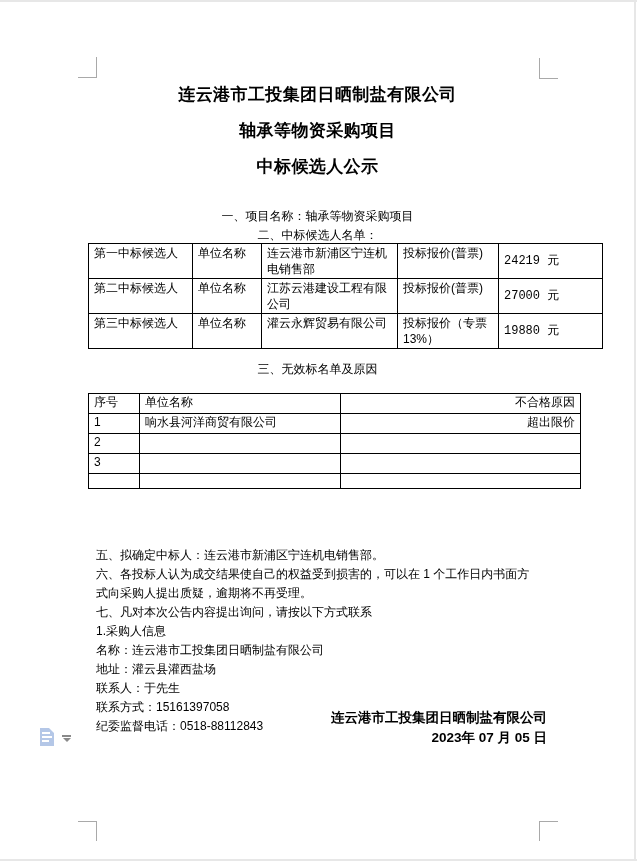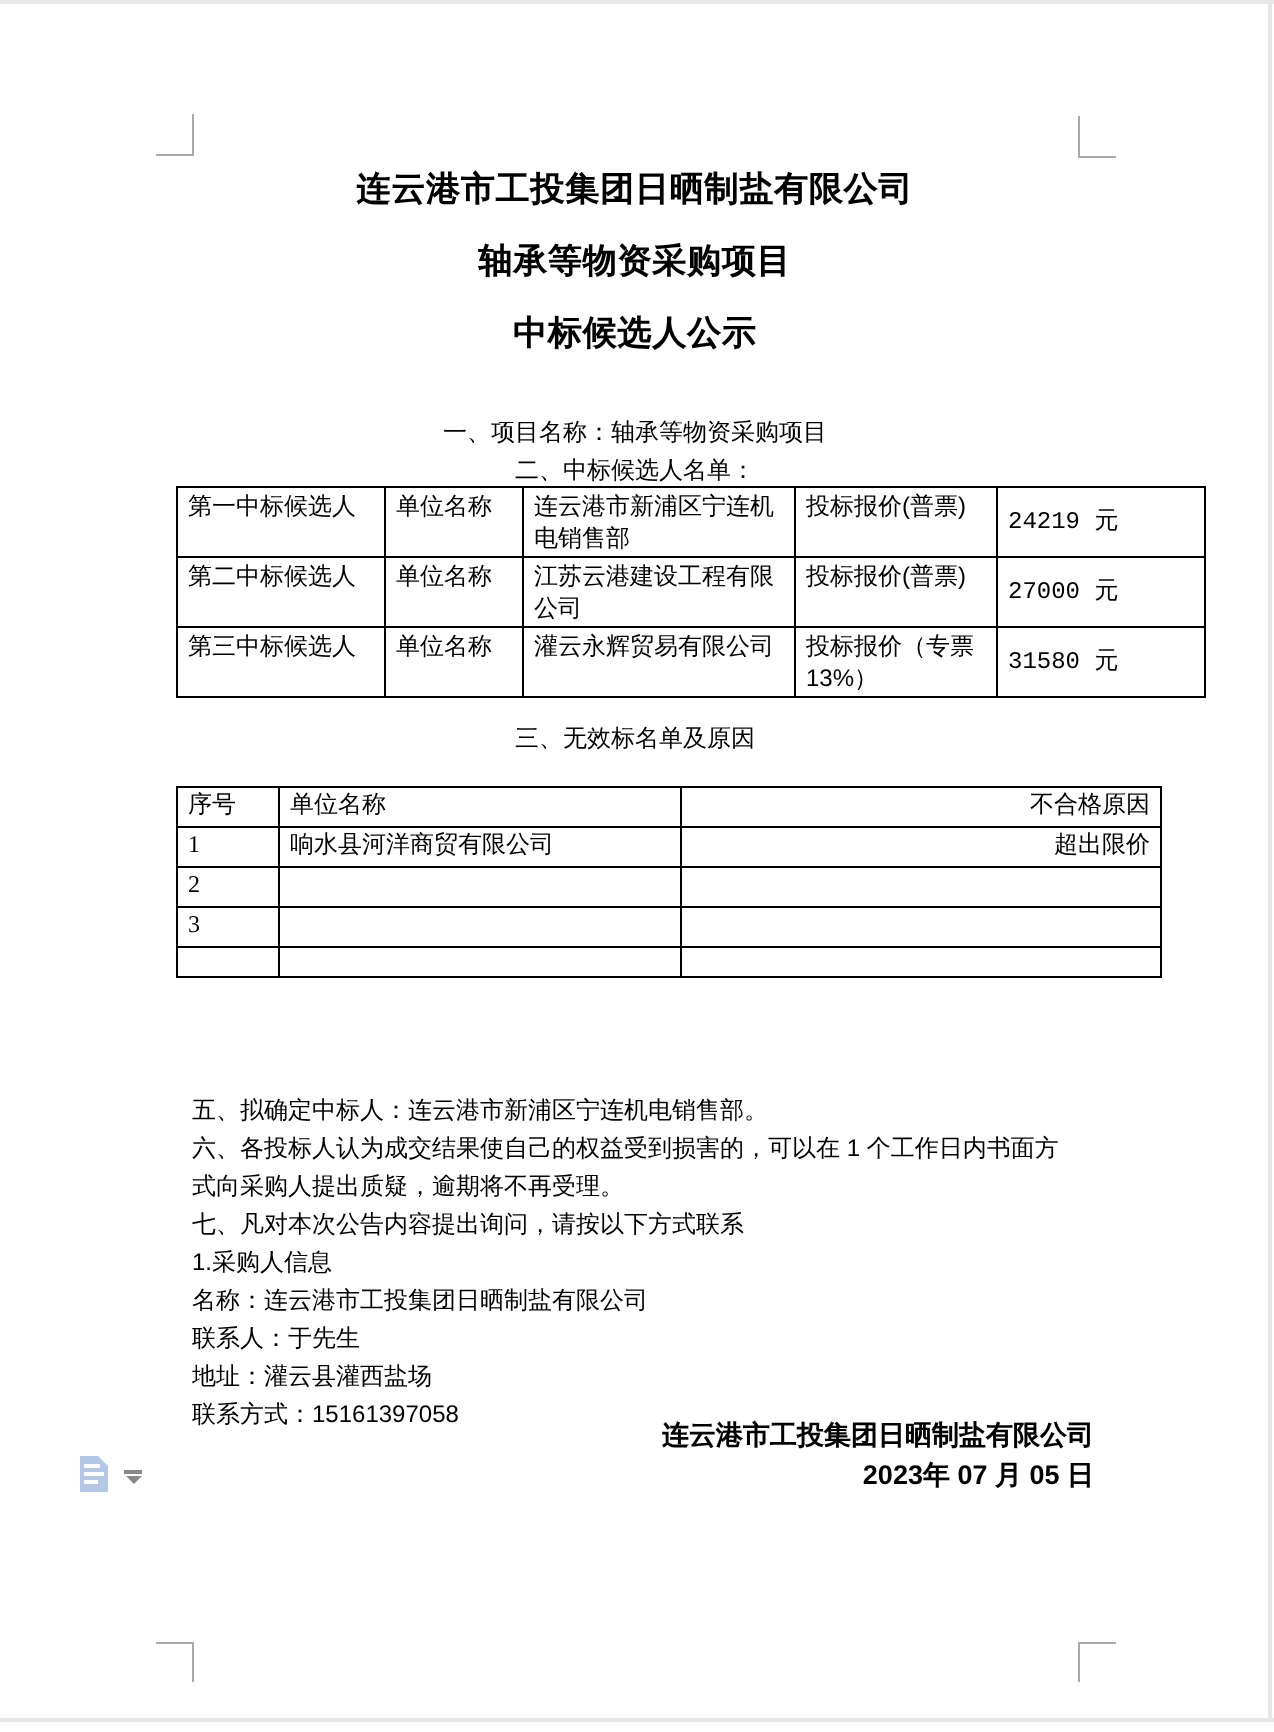--- a/index.html
+++ b/index.html
@@ -26,21 +26,21 @@
   td{border:1px solid #000;padding:1px 5px;vertical-align:top;line-height:16px;overflow:hidden;}
   .tbl-candidates{top:243px;width:459px;}
   .tbl-candidates td{height:32px;}
   .tbl-candidates .c1{width:93px;}
   .tbl-candidates .c2{width:58px;}
   .tbl-candidates .c3{width:125px;}
   .tbl-candidates .c4{width:90px;}
   .tbl-candidates .c5{width:93px;vertical-align:middle;font-family:Liberation Mono, monospace;}
   .tbl-invalid{top:393px;width:459px;}
   .tbl-invalid td{height:17px;line-height:15px;}
-  .tbl-invalid .i1{width:40px;font-family:Liberation Serif, serif;}
+  .tbl-invalid .i1{width:40px;}
   .tbl-invalid .i2{width:190px;}
   .tbl-invalid .i3{width:229px;text-align:right;}
   .tbl-invalid tr.short td{height:12px;}
   
   .footer{position:absolute;left:96px;top:708px;width:451px;text-align:right;
           font-size:13.5px;font-weight:bold;line-height:20px;}
   .footer p{margin:0;}
   
   .paste-btn{position:absolute;left:38px;top:726px;width:34px;height:24px;cursor:pointer;}
   .clipboard{position:absolute;left:2px;top:2px;width:14px;height:18px;background:#b4c7e7;}
@@ -95,21 +95,21 @@
     <td class="c2">单位名称</td>
     <td class="c3">江苏云港建设工程有限公司</td>
     <td class="c4">投标报价(普票)</td>
     <td class="c5">27000 元</td>
   </tr>
   <tr>
     <td class="c1">第三中标候选人</td>
     <td class="c2">单位名称</td>
     <td class="c3">灌云永辉贸易有限公司</td>
     <td class="c4">投标报价（专票 13%）</td>
-    <td class="c5">31580 元</td>
+    <td class="c5">19880 元</td>
   </tr>
 </tbody>
   </table>
 
 <p class="para" style="top:360px;">三、无效标名单及原因</p>
 
 <table class="tbl-invalid">
   <tbody>
       <tr>
     <td class="i1">序号</td>
@@ -138,23 +138,24 @@
   </tr>
 </tbody>
   </table>
 
 <div class="para-block">
   <p>五、拟确定中标人：连云港市新浦区宁连机电销售部。</p>
   <p>六、各投标人认为成交结果使自己的权益受到损害的，可以在 1 个工作日内书面方式向采购人提出质疑，逾期将不再受理。</p>
   <p>七、凡对本次公告内容提出询问，请按以下方式联系</p>
   <p>1.采购人信息</p>
   <p>名称：连云港市工投集团日晒制盐有限公司</p>
+  <p>地址：灌云县灌西盐场</p>
   <p>联系人：于先生</p>
-  <p>地址：灌云县灌西盐场</p>
   <p>联系方式：15161397058</p>
+  <p>纪委监督电话：0518-88112843</p>
 </div>
 
 <div class="footer">
   <p>连云港市工投集团日晒制盐有限公司</p>
   <p>2023年 07 月 05 日</p>
 </div>
 
 <div class="paste-btn">
   <div class="clipboard">
     <div class="fold"></div>

